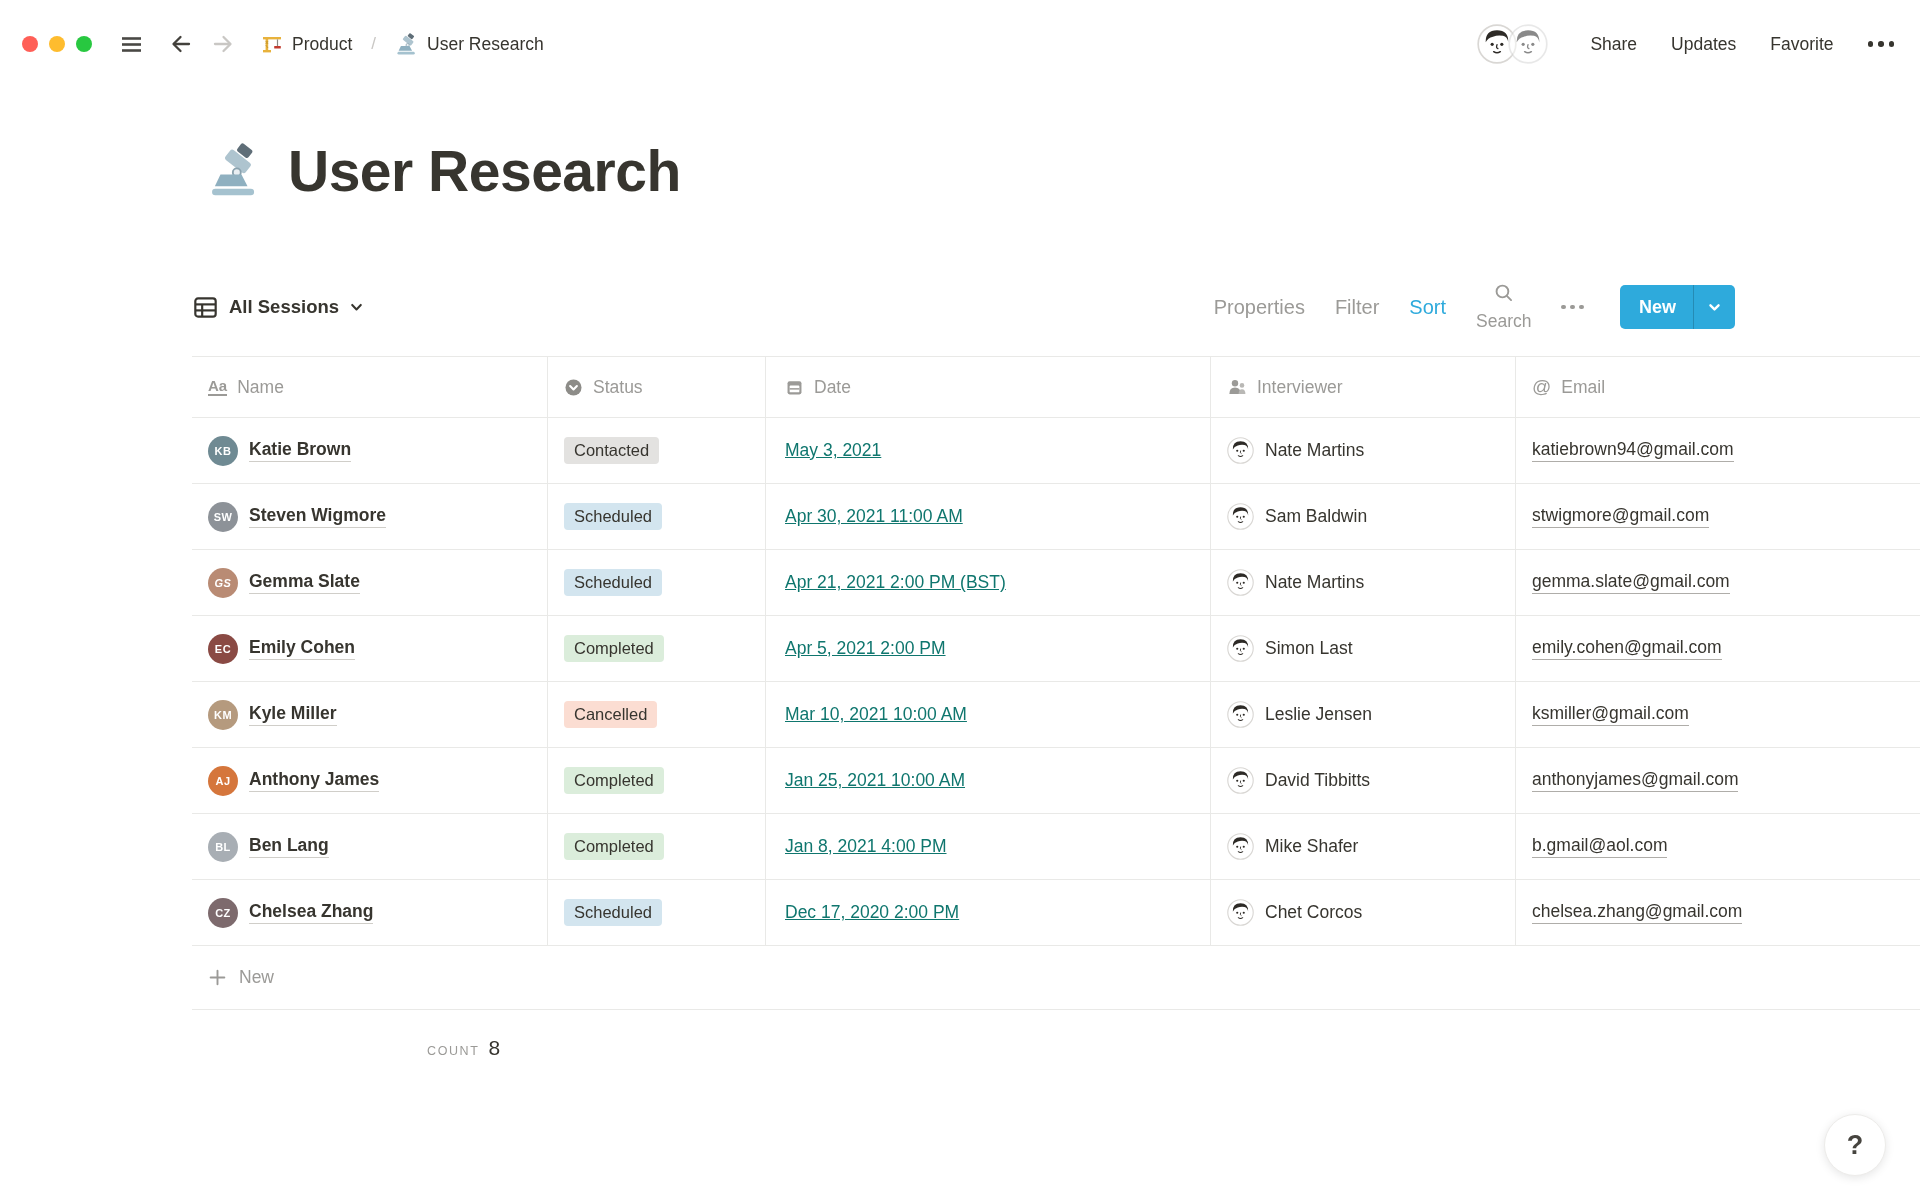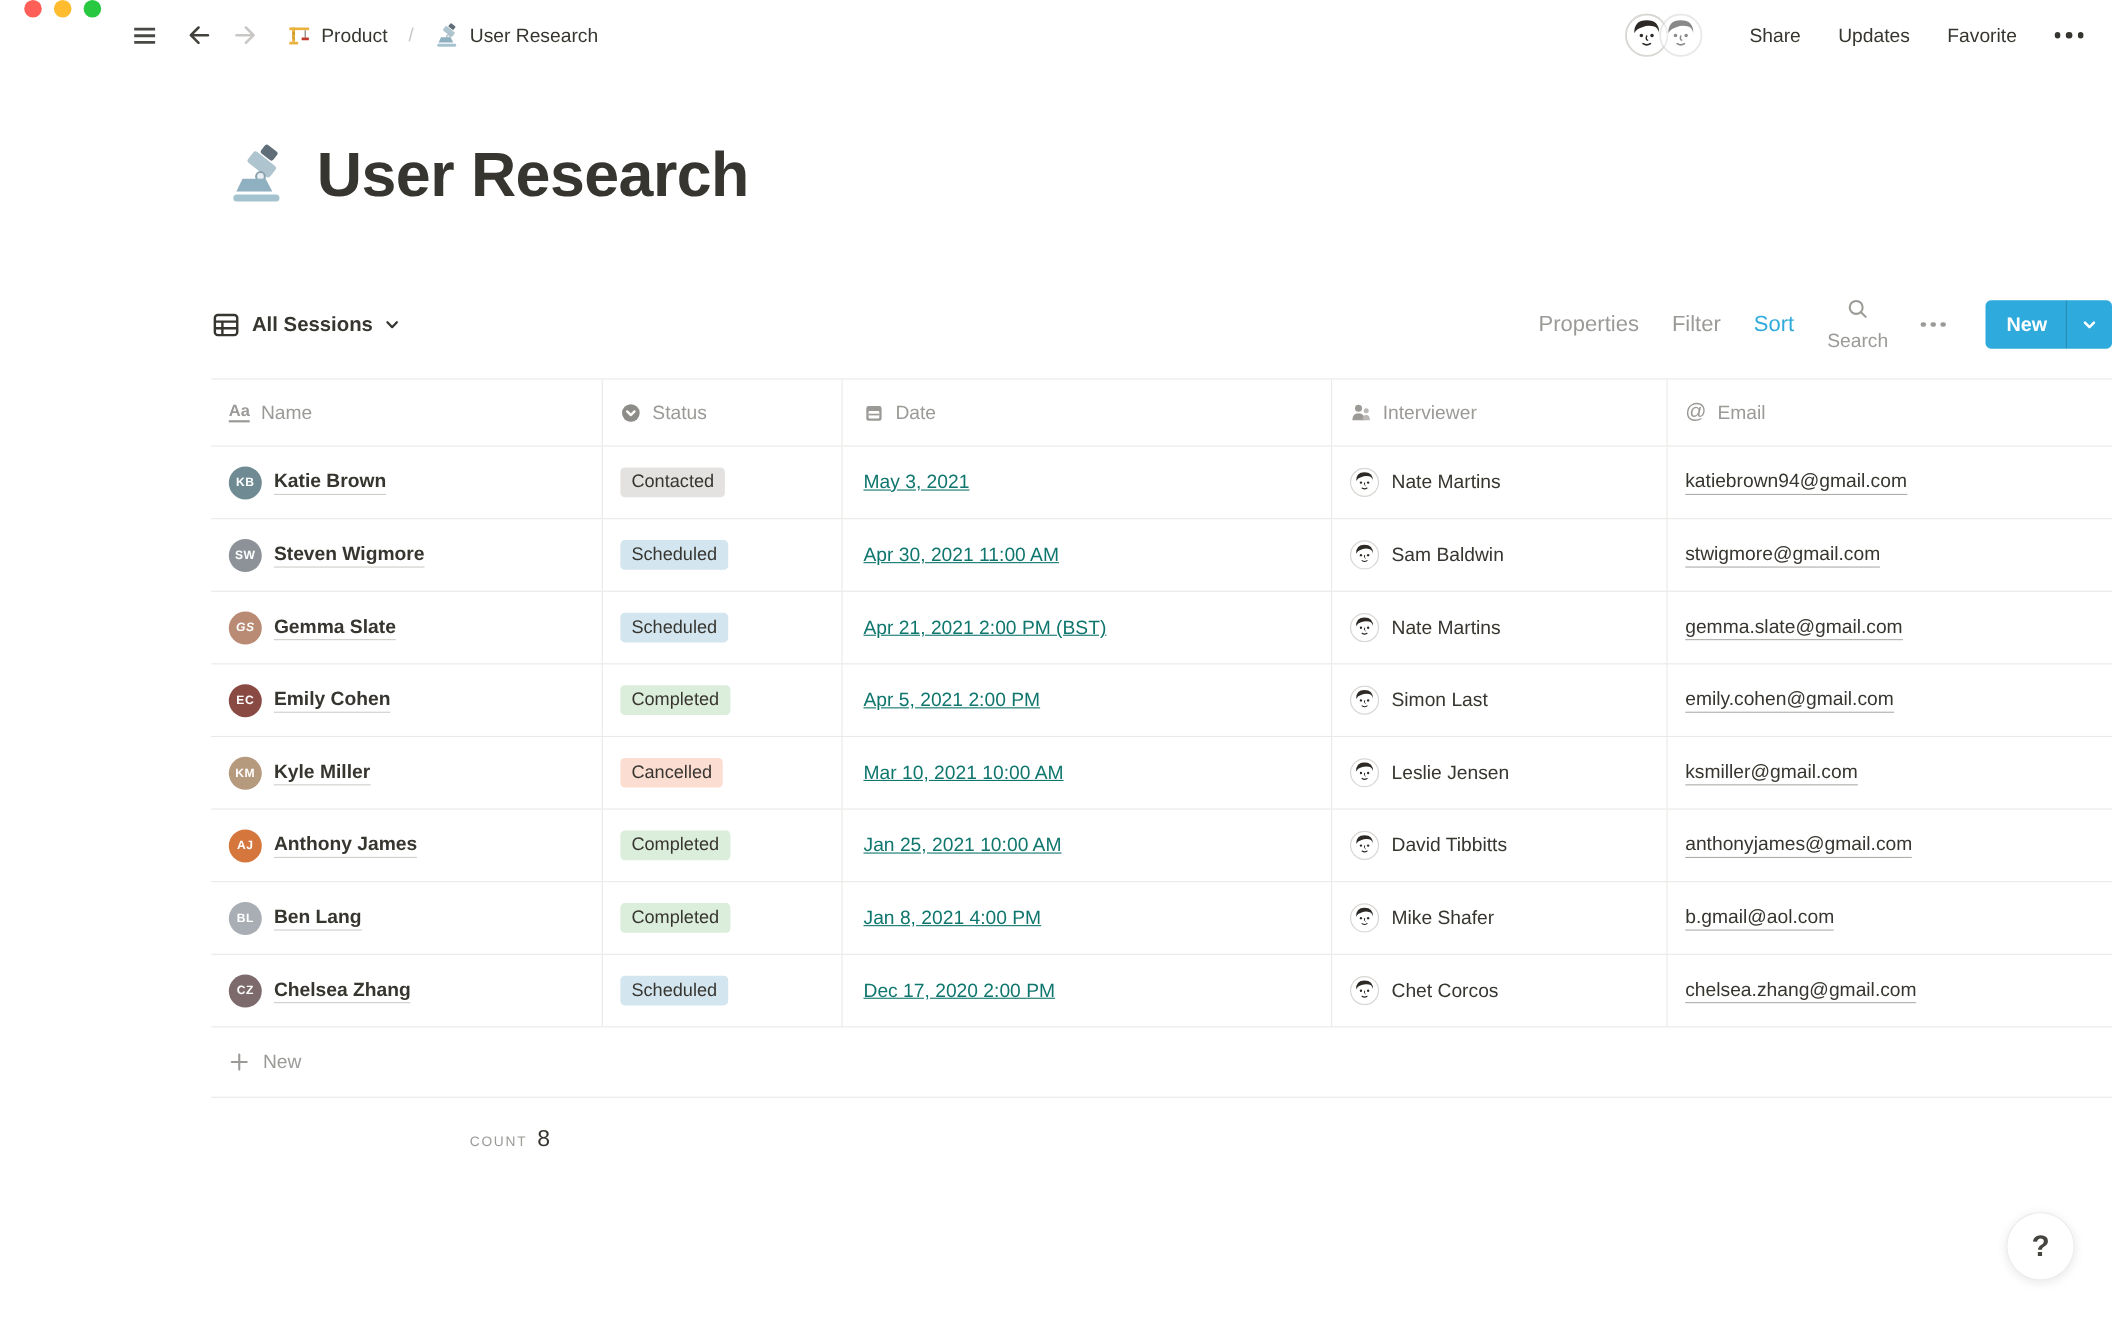--- a/index.html
+++ b/index.html
@@ -1,21 +1,21 @@
 <!DOCTYPE html>
 <html style="--accent: #2EAADC; --badge-gray: #E3E2E0; --badge-blue: #D3E5EF; --badge-green: #DBEDDB; --badge-red: #FBDDD2; --text-dark: #37352F;"><head>
 <meta charset="utf-8">
 <style>
   * { margin:0; padding:0; box-sizing:border-box; }
   html,body { width:1920px; height:1200px; background:#fff; overflow:hidden; }
   body { font-family:"Liberation Sans","DejaVu Sans",sans-serif; color:var(--text-dark,#37352F); }
   .page { position:relative; width:1920px; height:1200px; background:#fff; }
 
   
-  .topbar { height:64px; display:flex; padding:0 26px 0 22px; }
+  .topbar { height:64px; display:flex; align-items:center; padding:0 26px 0 22px;margin-top:12px; }
   .lights { display:flex; gap:11px; margin-right:26px; }
   .light { width:16px; height:16px; border-radius:50%; }
   .light.red{ background:#FF5F57;} .light.yellow{ background:#FEBC2E;} .light.green{ background:#28C840;}
   .tb-icon { display:flex; align-items:center; justify-content:center; cursor:pointer; }
   .hamburger { margin-right:22px; }
   .nav-arrow { margin-right:14px; }
   .crumb { display:flex; align-items:center; gap:9px; font-size:17.5px; }
   .crumb-sep { color:#C9C7C4; margin:0 10px; font-size:17px; }
   .crumb-label { cursor:pointer; }
   .topbar-right { margin-left:auto; display:flex; align-items:center; gap:34px; }
@@ -26,21 +26,21 @@
   .dots { display:flex; gap:5px; align-items:center; cursor:pointer; }
   .dots i { width:5.5px; height:5.5px; border-radius:50%; background:#37352F; }
 
   
   .content { padding-left:192px; }
   .title-row { margin-top:62px; display:flex; align-items:center; gap:26px; padding-left:14px; }
   .title-emoji { width:56px; height:56px; }
   .page-title { font-size:57px; font-weight:700; letter-spacing:-0.5px; color:#37352F; }
 
   
-  .viewbar { margin-top:70px; height:66px; display:flex; align-items:center; }
+  .viewbar { margin-top:70px; height:66px; display:flex; align-items:center; padding-right:185px; }
   .view-tab { display:flex; align-items:center; gap:10px; cursor:pointer; }
   .view-name { font-size:18.5px; font-weight:700; color:#37352F; }
   .viewbar-right { margin-left:auto; display:flex; align-items:center; gap:30px; }
   .vb-item { font-size:20px; color:#9B9A97; cursor:pointer;text-align:right; }
   .vb-item.active { color:var(--accent,#2EAADC); }
   .vb-search { display:flex; align-items:center; gap:8px; color:#9B9A97; cursor:pointer; font-size:17.5px;flex-direction:column; }
   .vb-dots { display:flex; gap:4.5px; align-items:center; cursor:pointer; margin-right:6px; }
   .vb-dots i { width:4.5px; height:4.5px; border-radius:50%; background:#9B9A97; }
   .new-btn { display:flex; align-items:stretch; background:var(--accent,#2EAADC); border-radius:5px; overflow:hidden; height:44px; cursor:pointer; }
   .new-btn-main { color:#fff; font-size:18px; font-weight:700; display:flex; align-items:center; padding:0 17px 0 19px; }

